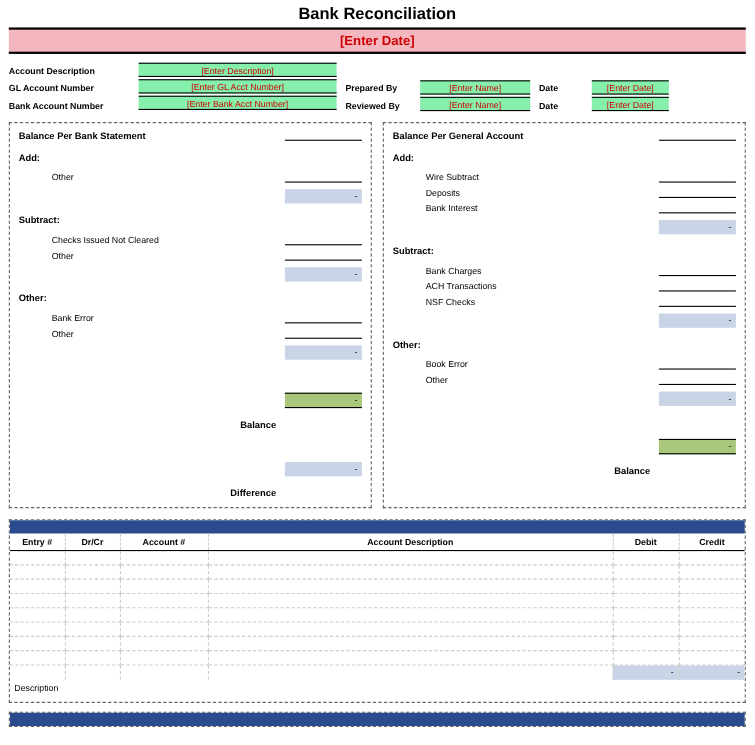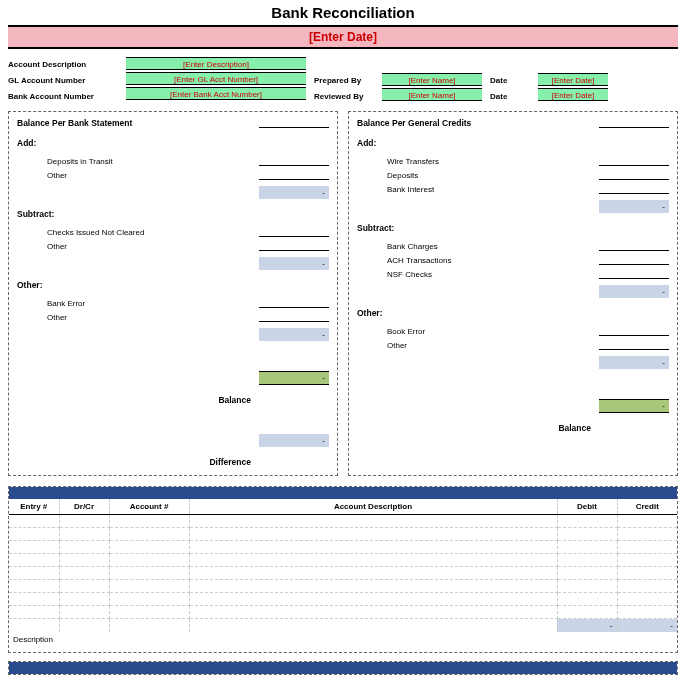--- a/index.html
+++ b/index.html
@@ -99,24 +99,20 @@
   <div class="panels">
 
     <div class="panel">
       <div class="panel-title">
         <span>Balance Per Bank Statement</span>
         <span class="line"></span>
       </div>
       <div class="section-label">Add:</div>
       <div class="item-rows" id="left-add">
           <div class="item-row">
-            <span class="txt">Deposits in Transit</span>
-            <span class="line"></span>
-          </div>
-          <div class="item-row">
             <span class="txt">Other</span>
             <span class="line"></span>
           </div>
         </div>
       <div class="subtotal">
           <div class="box">-</div>
         </div>
       <div class="section-label">Subtract:</div>
       <div class="item-rows" id="left-sub">
           <div class="item-row">
@@ -150,27 +146,27 @@
         <span class="val-green">-</span>
       </div>
       <div class="balance-row" style="margin-top:8px">
         <span class="lab">Difference</span>
         <span class="val-blue">-</span>
       </div>
     </div>
 
     <div class="panel">
       <div class="panel-title">
-        <span>Balance Per General Credits</span>
+        <span>Balance Per General Account</span>
         <span class="line"></span>
       </div>
       <div class="section-label">Add:</div>
       <div class="item-rows" id="right-add">
           <div class="item-row">
-            <span class="txt">Wire Transfers</span>
+            <span class="txt">Wire Subtract</span>
             <span class="line"></span>
           </div>
           <div class="item-row">
             <span class="txt">Deposits</span>
             <span class="line"></span>
           </div>
           <div class="item-row">
             <span class="txt">Bank Interest</span>
             <span class="line"></span>
           </div>

